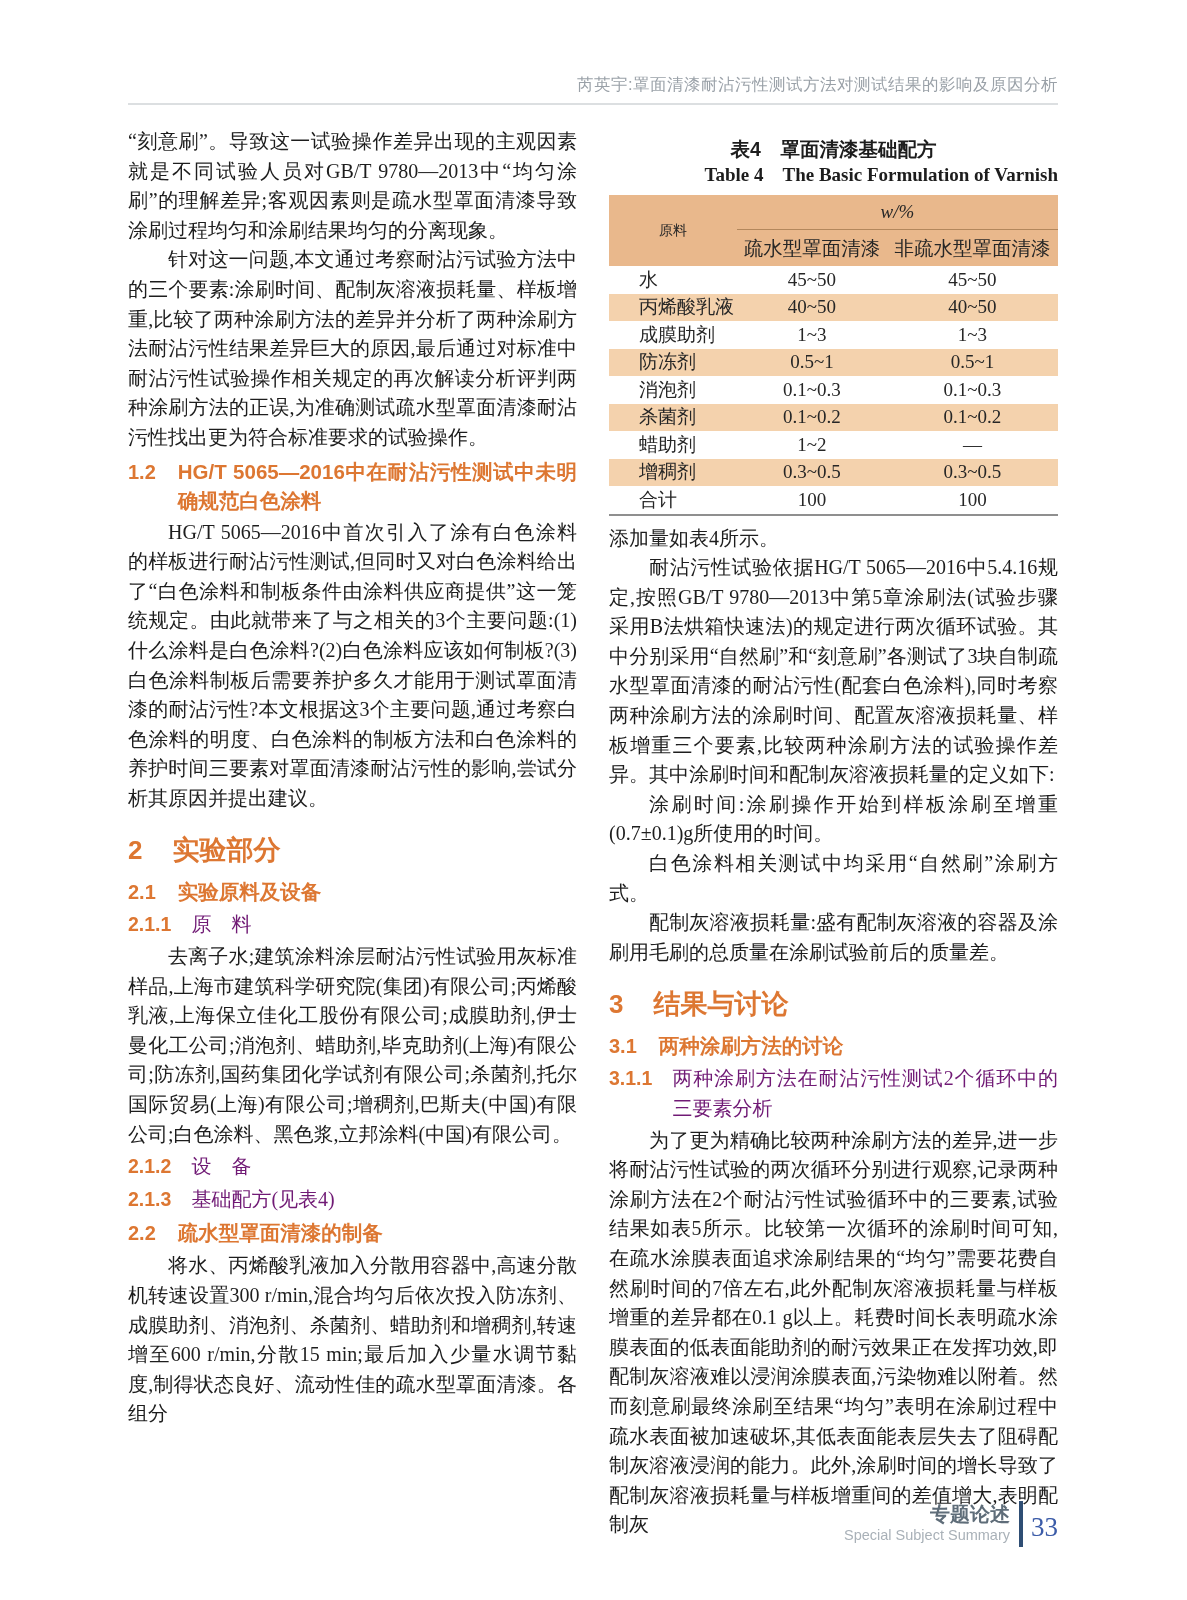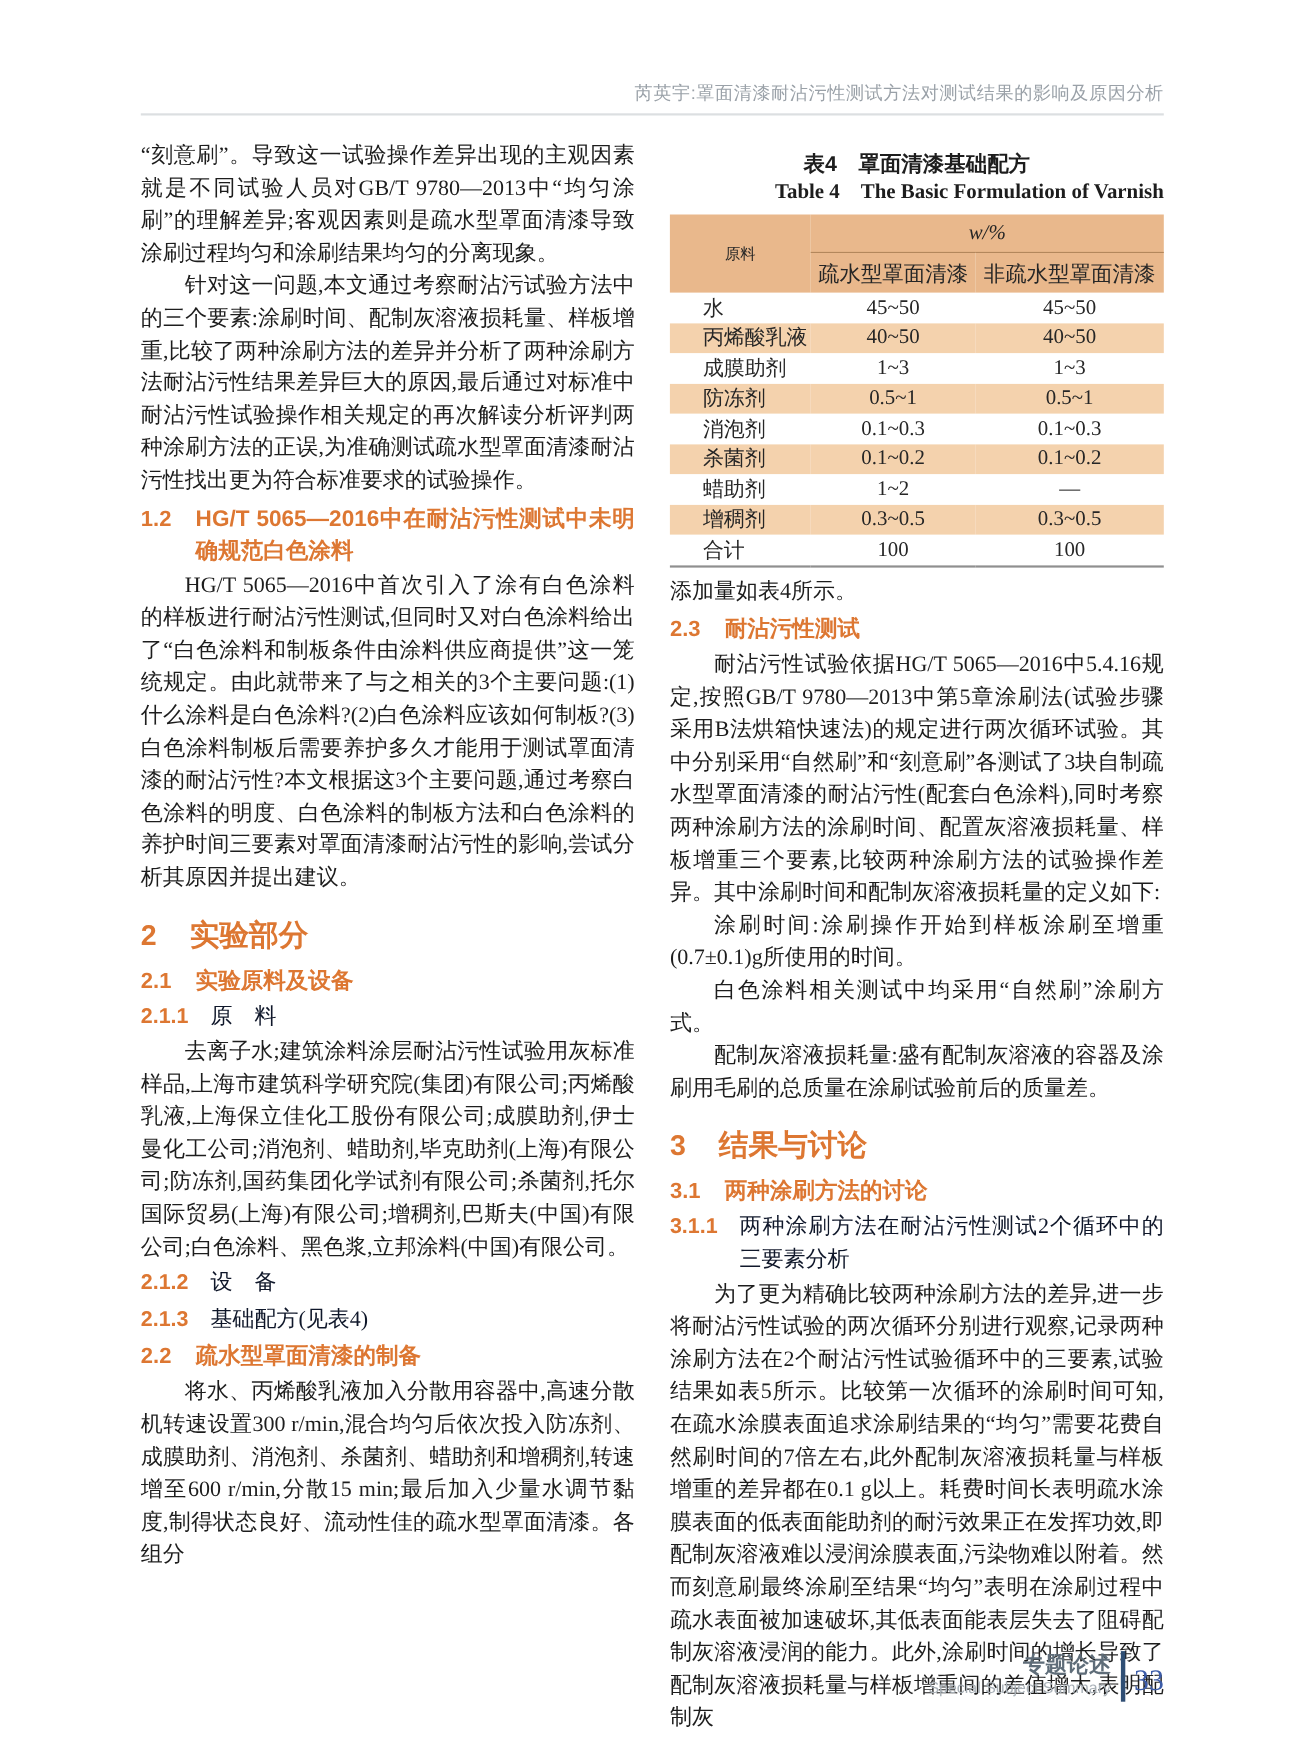--- a/index.html
+++ b/index.html
@@ -22,21 +22,21 @@
   .hang{display:flex;align-items:baseline;}
   .hnum{flex:0 0 auto;color:#dd7732;font-family:"Liberation Sans","DejaVu Sans",sans-serif;font-weight:bold;}
   .h-big{margin:20px 0 10px 0;font-size:27px;line-height:34px;}
   .h-big .hnum{font-size:26px;margin-right:30px;}
   .h-big .htext{color:#dd7732;font-family:"Liberation Sans","DejaVu Sans",sans-serif;font-weight:bold;}
   .h-sub{margin:4px 0 3px 0;font-size:20.5px;line-height:29px;}
   .h-sub .hnum{font-size:20px;margin-right:22px;}
   .h-sub .htext{color:#dd7732;font-family:"Liberation Sans","DejaVu Sans",sans-serif;font-weight:bold;text-align:justify;}
   .h-sub3{margin:3px 0 2px 0;font-size:20px;line-height:29.6px;}
   .h-sub3 .hnum{font-size:19.5px;margin-right:20px;}
-  .h-sub3 .htext{color:#0f172a;text-align:justify;}
+  .h-sub3 .htext{color:#701a75;text-align:justify;}
 
   
   .tbl-title-cn{text-align:center;font-family:"Liberation Sans","DejaVu Sans",sans-serif;
     font-weight:bold;font-size:19.5px;line-height:26px;margin-top:9px;}
   .tbl-title-en{text-align:right;font-weight:bold;font-size:19px;line-height:26px;margin-bottom:7px;}
   table.t4{width:100%;border-collapse:collapse;font-size:19px;color:#262626;border-bottom:2px solid #8f8f8f;}
   table.t4 th,table.t4 td{font-weight:normal;padding:0;}
   table.t4 thead th{background:#e9b88c;}
   .th-mat{width:128px;text-align:center;font-size:14px;}
   .th-grp{text-align:center;font-style:italic;height:34px;border-bottom:1px solid #b3875c;}
@@ -170,24 +170,20 @@
           <tr>
             <td class="mat">合计</td>
             <td>100</td>
             <td>100</td>
           </tr>
         </tbody>
       </table>
 
       <p class="body" style="margin-top:8px;">添加量如表4所示。</p>
 
-      <div class="h-sub hang">
-        <span class="hnum">2.3</span>
-        <span class="htext">耐沾污性测试</span>
-      </div>
 
       <p class="body ind">耐沾污性试验依据HG/T 5065—2016中5.4.16规定,按照GB/T 9780—2013中第5章涂刷法(试验步骤采用B法烘箱快速法)的规定进行两次循环试验。其中分别采用“自然刷”和“刻意刷”各测试了3块自制疏水型罩面清漆的耐沾污性(配套白色涂料),同时考察两种涂刷方法的涂刷时间、配置灰溶液损耗量、样板增重三个要素,比较两种涂刷方法的试验操作差异。其中涂刷时间和配制灰溶液损耗量的定义如下:</p>
       <p class="body ind">涂刷时间:涂刷操作开始到样板涂刷至增重(0.7±0.1)g所使用的时间。</p>
       <p class="body ind">白色涂料相关测试中均采用“自然刷”涂刷方式。</p>
       <p class="body ind">配制灰溶液损耗量:盛有配制灰溶液的容器及涂刷用毛刷的总质量在涂刷试验前后的质量差。</p>
 
       <div class="h-big hang">
         <span class="hnum">3</span>
         <span class="htext">结果与讨论</span>
       </div>

